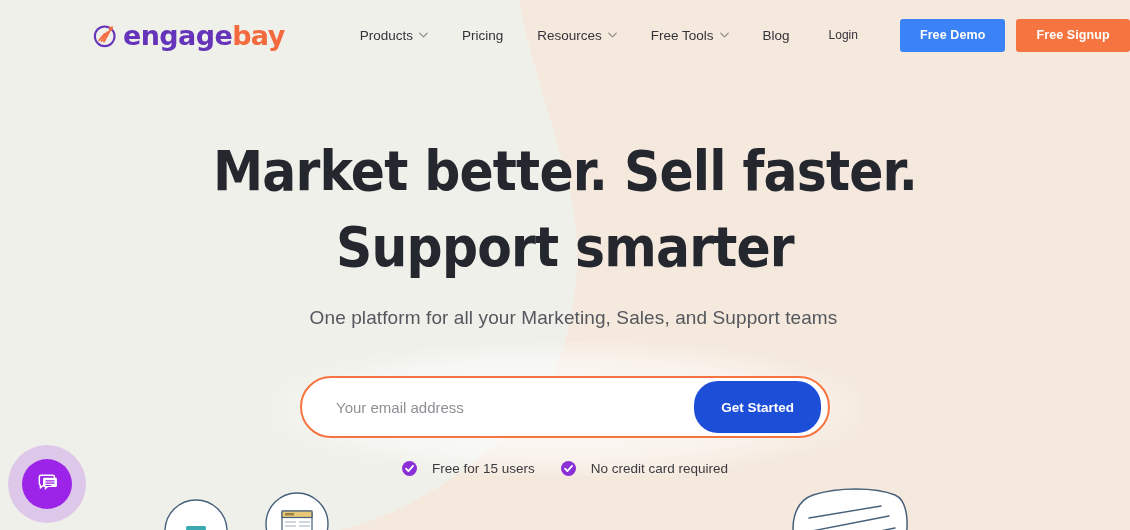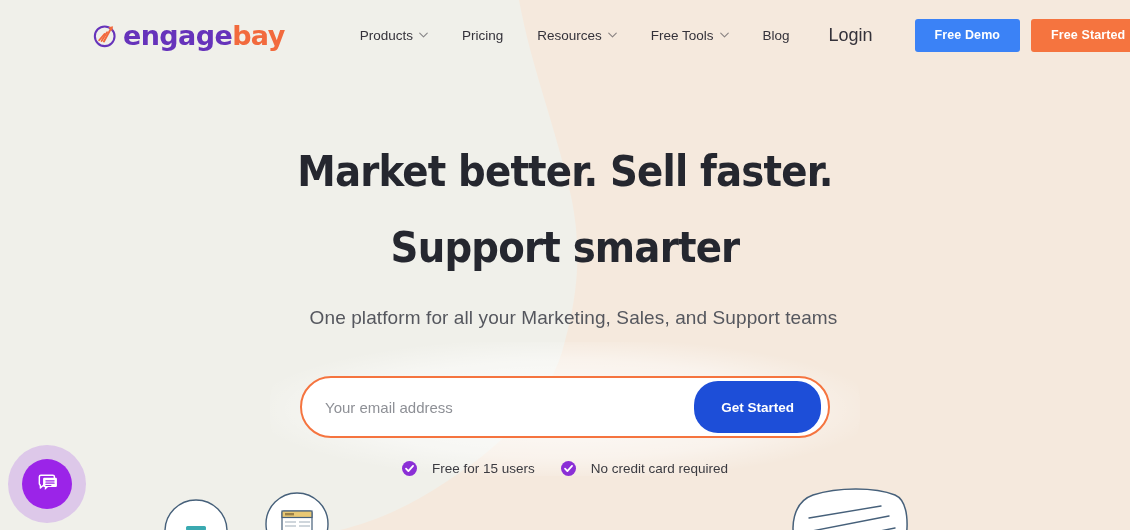--- a/index.html
+++ b/index.html
@@ -39,37 +39,37 @@
     font-size:13.5px; color:#34323a; padding:0 17px;
     cursor:pointer; white-space:nowrap;
   }
   .caret {
     width:9px; height:6px; flex:none; display:block;
     opacity:.55;
   }
 
   .actions { display:flex; align-items:center; margin-left:auto; margin-right:95px; }
   .link-btn {
-    font-size:18px; color:#34323a; padding:0 22px; cursor:pointer;
+    font-size:12px; color:#34323a; padding:0 22px; cursor:pointer;
     white-space:nowrap;
   }
   .cta {
     font-size:12.5px; font-weight:700; color:#fff;
     border:none; border-radius:3px; cursor:pointer;
     height:33px; padding:0 20px; white-space:nowrap;
     font-family:"Liberation Sans", sans-serif; letter-spacing:.1px;
   }
   .cta.demo   { background:#3b82f6; margin-left:20px; }
   .cta.signup { background:#f5743f; margin-left:11px; }
 
   
   .hero { position:absolute; top:0; left:0; width:1130px; z-index:5; text-align:center; }
   .headline {
     font-family:"DejaVu Sans Condensed","Liberation Sans Narrow","Liberation Sans", sans-serif;
-    font-weight:700; font-size:43px; line-height:76px;
+    font-weight:700; font-size:56px; line-height:76px;
     color:#25272f; letter-spacing:-0.8px;
     margin-top:133px;
   }
   .subhead {
     font-size:19px; color:#55575e; margin-top:22px; letter-spacing:.1px;
     font-weight:400;
     padding-left:17px;
   }
 
   
@@ -83,21 +83,21 @@
     border-radius:60px; pointer-events:none;
   }
   .form-pill {
     position:absolute; inset:0;
     background:#ffffff; border:2px solid #f5743f;
     border-radius:34px; display:flex; align-items:center;
   }
   .email-input {
     flex:1; border:none; outline:none; background:transparent;
     font-family:"Liberation Sans", sans-serif; font-size:15px;
-    color:#1d4ed8; padding:0 20px 0 23px; height:100%;
+    color:#1d4ed8; padding:0 20px 0 34px; height:100%;
   }
   .email-input::placeholder { color:#8e9096; }
   .get-started {
     height:52px; margin-right:7px; padding:0 27px;
     background:#1d4ed8; color:#fff; border:none; border-radius:24px;
     font-family:"Liberation Sans", sans-serif;
     font-size:13.5px; font-weight:700; cursor:pointer; white-space:nowrap;
   }
 
   
@@ -179,21 +179,21 @@
       </svg>
     </div>
     <div class="nav-item">
       <span>Blog</span>
     </div>
   </nav>
 
   <div class="actions">
     <div class="link-btn">Login</div>
     <button class="cta demo">Free Demo</button>
-    <button class="cta signup">Free Started</button>
+    <button class="cta signup">Free Signup</button>
   </div>
 </div>
 
 <div class="hero">
   <h1 class="headline">
     <div>Market better. Sell faster.</div>
     <div>Support smarter</div>
   </h1>
   <p class="subhead">One platform for all your Marketing, Sales, and Support teams</p>
 </div>

